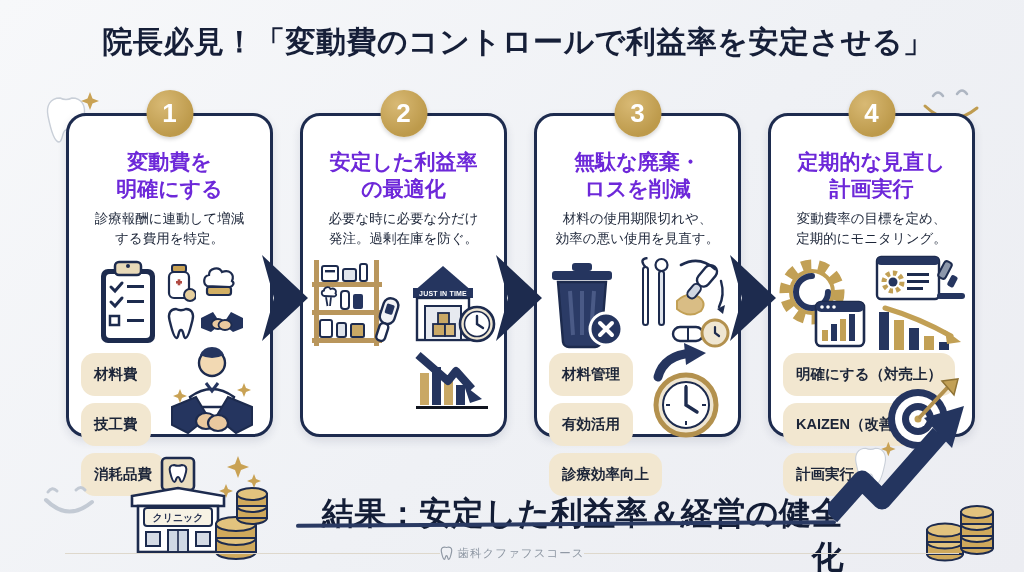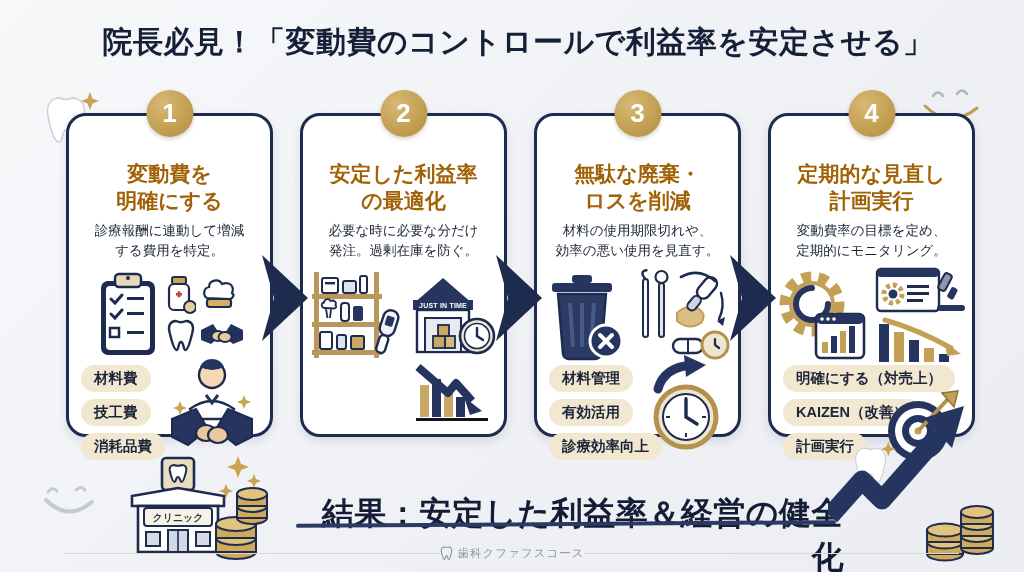--- a/index.html
+++ b/index.html
@@ -35,36 +35,36 @@
 
   .badge{
     position:absolute; top:-26px; left:50%; transform:translateX(-50%);
     width:47px; height:47px; border-radius:50%;
     background:radial-gradient(circle at 35% 30%,#d8b974,#bd9a4b 70%);
     display:flex; align-items:center; justify-content:center;
     color:#ffffff; font-size:26px; font-weight:800;
     box-shadow:0 2px 4px rgba(0,0,0,.18);
   }
   .card-title{
-    margin-top:44px; text-align:center; white-space:pre-line;
-    font-size:21px; line-height:1.3; font-weight:800; color:#a16207;
+    margin-top:32px; text-align:center; white-space:pre-line;
+    font-size:21px; line-height:1.3; font-weight:800; color:#6d28d9;
   }
   .card-desc{
     margin-top:6px; text-align:center; white-space:pre-line;
     font-size:13.5px; line-height:1.5; font-weight:400; color:#1c2538;
   }
   .art{
     height:96px; margin-top:6px; display:flex; align-items:center;
     justify-content:center; gap:7px;
   }
   .bottom{ position:relative; padding:2px 10px 0 12px; }
   .tags{ list-style:none; display:flex; flex-direction:column; align-items:flex-start; gap:7px; }
   .tag{
     background:#f2e7d0; color:#1c2538; font-weight:800; font-size:14.5px;
-    padding:4px 13px; border-radius:14px; white-space:nowrap;
+    padding:12px 13px; border-radius:14px; white-space:nowrap;
   }
   .side-icon{ position:absolute; right:8px; top:0; }
 
   
   .flow-arrow{ position:absolute; top:255px; width:46px; height:86px; }
   .flow-arrow.a1{ left:262px; } .flow-arrow.a2{ left:496px; } .flow-arrow.a3{ left:730px; }
 
   
   .result-text{
     position:absolute; top:492px; left:292px; width:552px;

